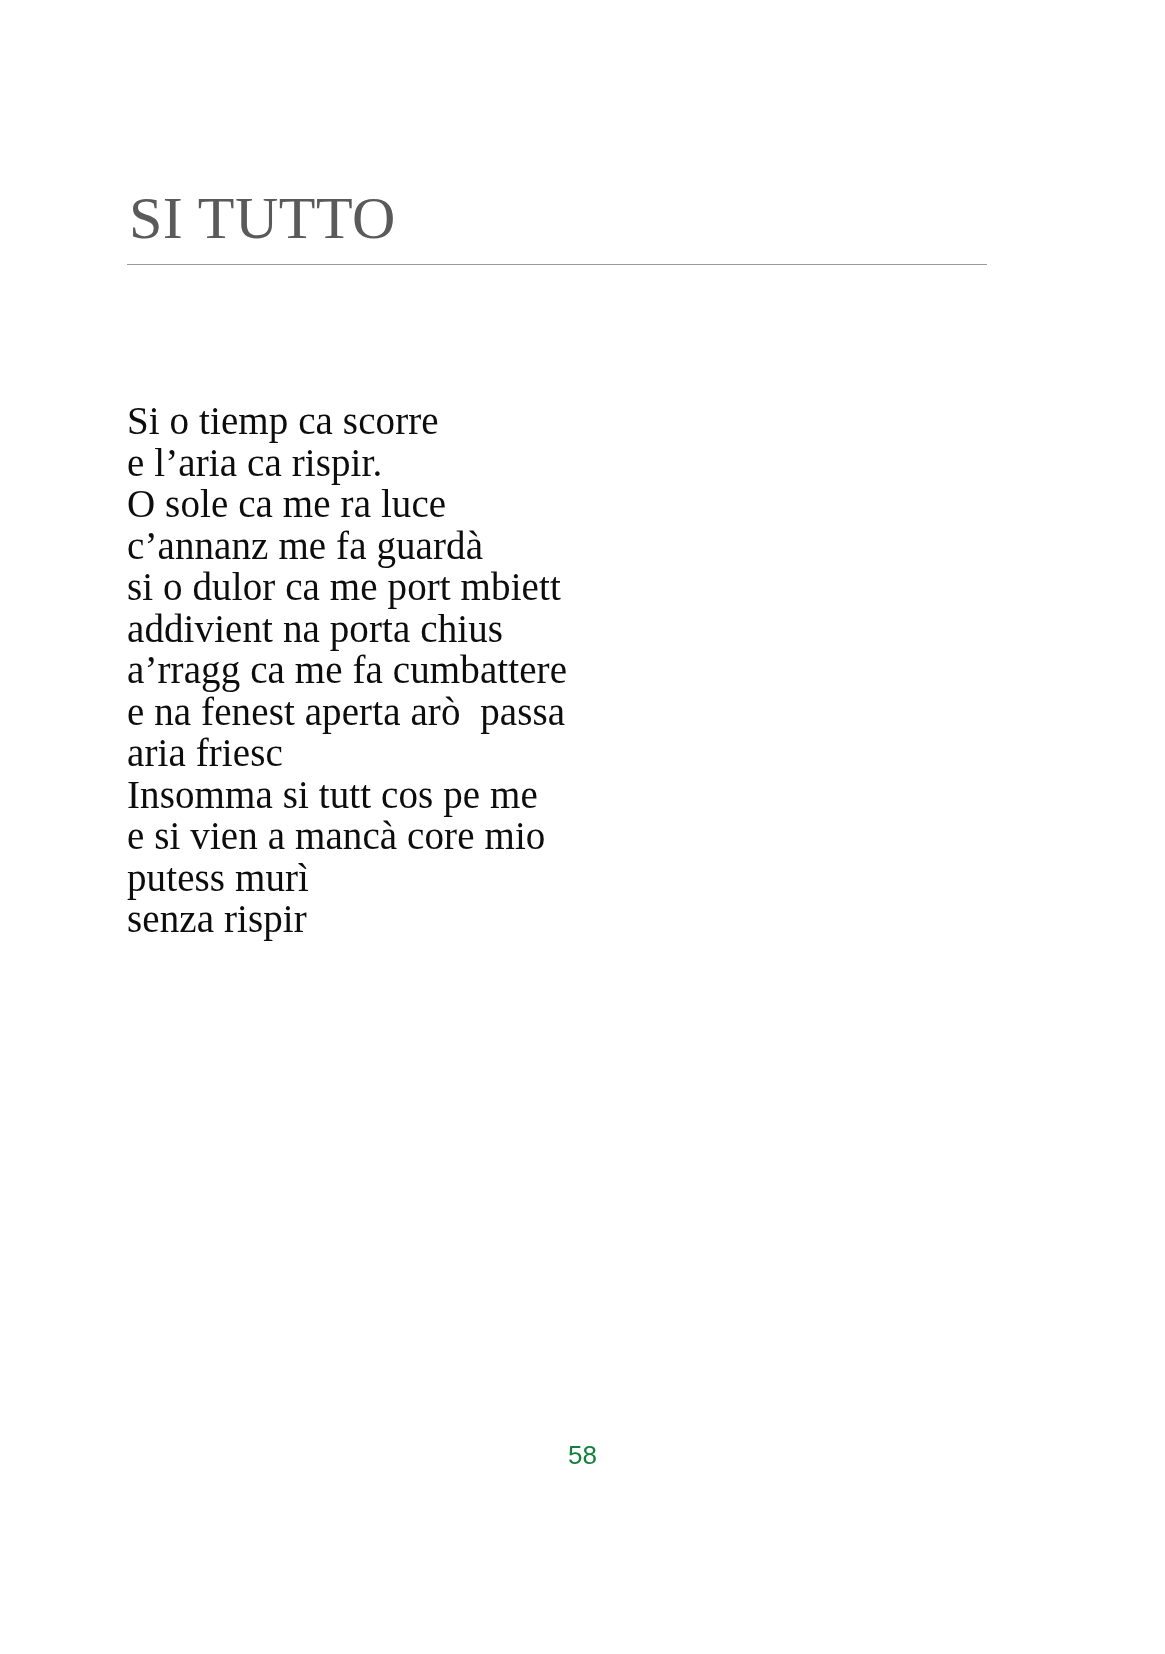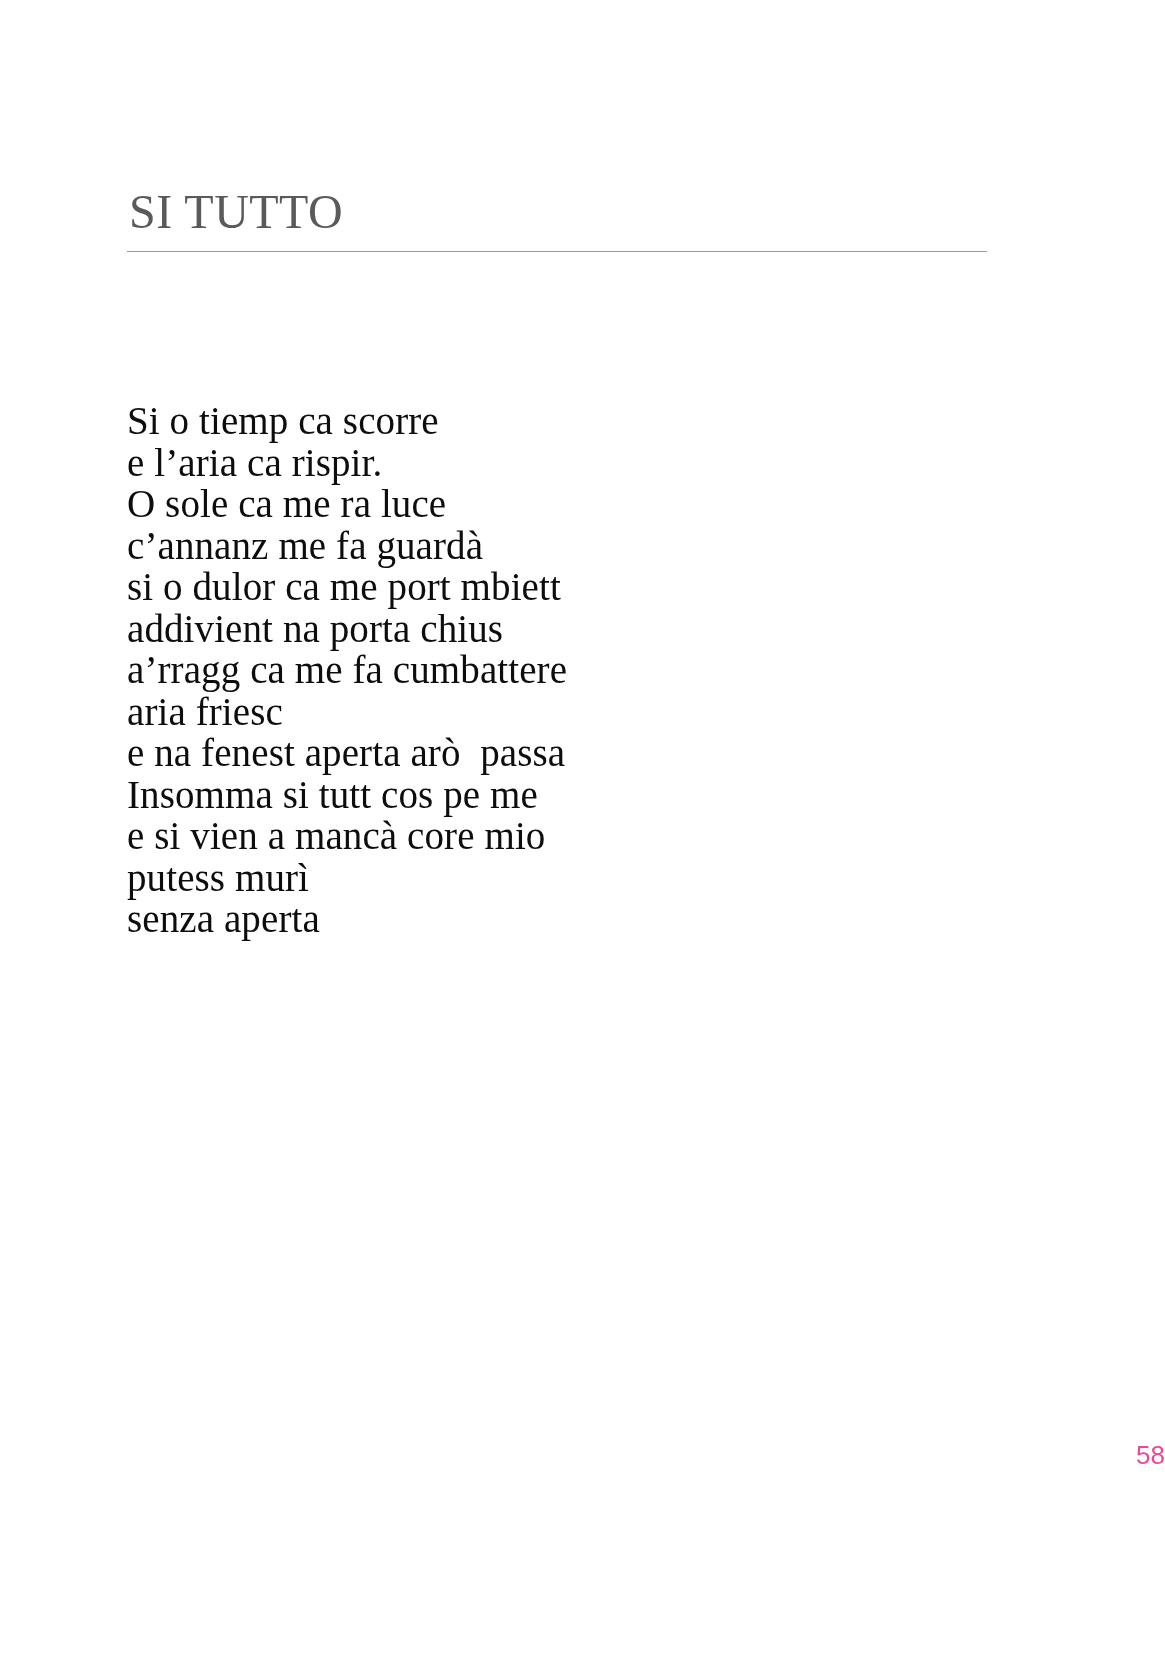--- a/index.html
+++ b/index.html
@@ -21,21 +21,21 @@
     background: #ffffff;
   }
   .title-block {
     position: absolute;
     left: 127px;
     top: 185px;
     width: 860px;
   }
   .poem-title {
     font-family: "Liberation Serif", serif;
-    font-size: 48px;
+    font-size: 60px;
     line-height: 1.12;
     letter-spacing: 0.5px;
     color: #5a5a5a;
     font-weight: 400;
     margin: 0;
     padding: 0 0 10px 2px;
   }
   .title-rule {
     width: 100%;
     height: 1px;
@@ -54,47 +54,47 @@
     line-height: 41.5px;
     color: #0d0d0d;
     white-space: pre-wrap;
     letter-spacing: 0.1px;
   }
   .page-number {
     position: absolute;
     left: 0;
     right: 0;
     top: 1440px;
-    text-align: right;
+    text-align: center;
     font-family: "Liberation Sans", sans-serif;
     font-size: 26px;
-    color: #ec4899;
+    color: #15803d;
   }
 </style>
 </head>
 <body>
 
 <div class="page">
 
   <div class="title-block">
     <h1 class="poem-title">SI TUTTO</h1>
     <div class="title-rule"></div>
   </div>
 
   <div class="poem-body">
     <div class="poem-line">Si o tiemp ca scorre</div>
     <div class="poem-line">e l’aria ca rispir.</div>
     <div class="poem-line">O sole ca me ra luce</div>
     <div class="poem-line">c’annanz me fa guardà</div>
     <div class="poem-line">si o dulor ca me port mbiett</div>
     <div class="poem-line">addivient na porta chius</div>
     <div class="poem-line">a’rragg ca me fa cumbattere</div>
+    <div class="poem-line">e na fenest aperta arò  passa</div>
     <div class="poem-line">aria friesc</div>
-    <div class="poem-line">e na fenest aperta arò  passa</div>
     <div class="poem-line">Insomma si tutt cos pe me</div>
     <div class="poem-line">e si vien a mancà core mio</div>
     <div class="poem-line">putess murì</div>
-    <div class="poem-line">senza aperta</div>
+    <div class="poem-line">senza rispir</div>
   </div>
 
   <div class="page-number">58</div>
 
 </div>
 
 </body></html>

